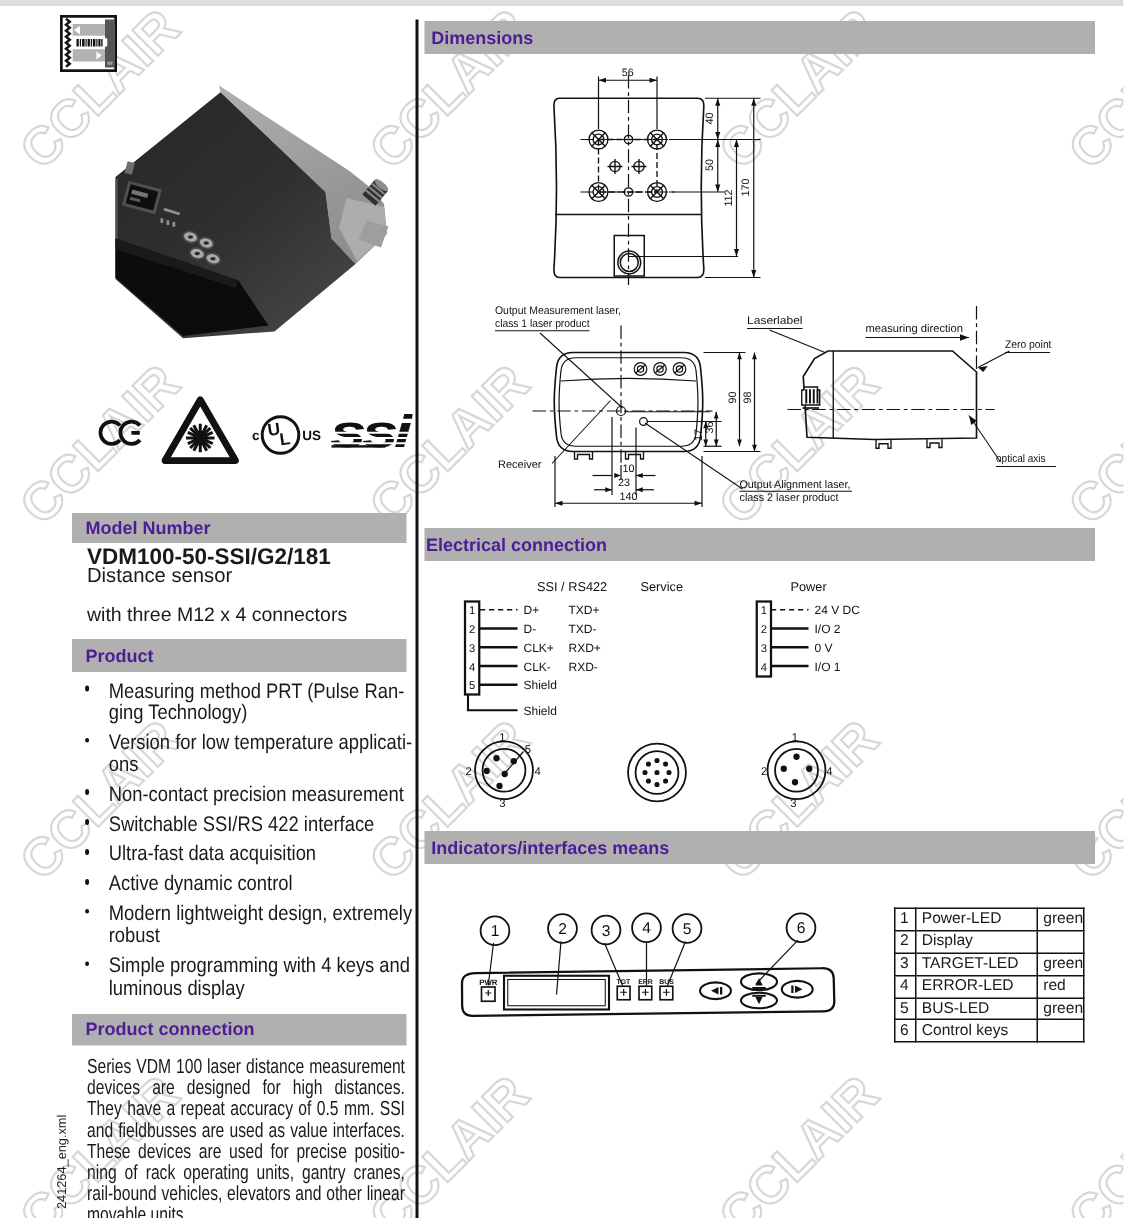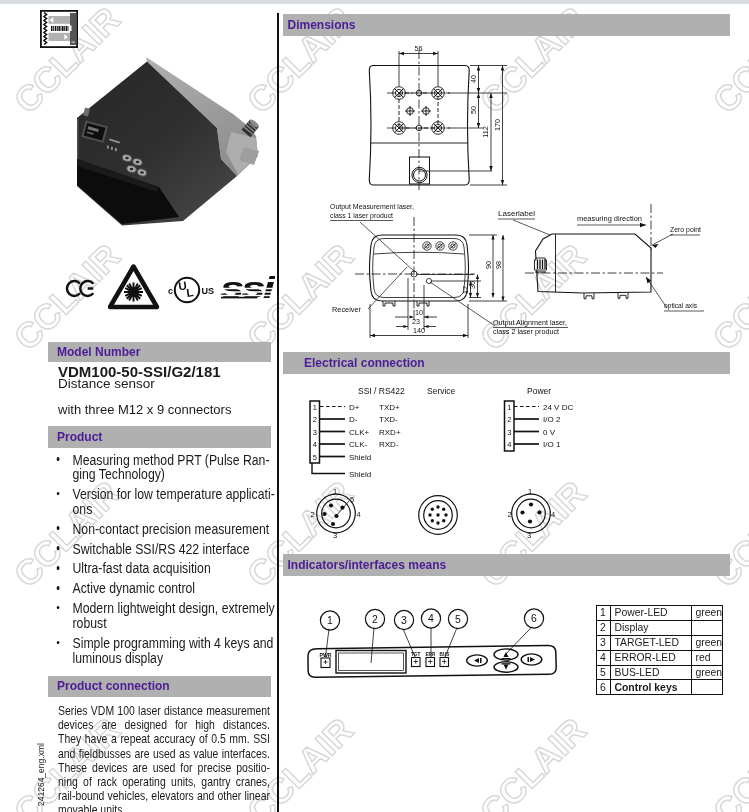--- a/index.html
+++ b/index.html
@@ -174,21 +174,21 @@
       <line x1="160" y1="33.5" x2="212" y2="33.5"></line>
     </g>
     <rect x="161" y="34.8" width="36" height="1.6" fill="#111"></rect>
   </g>
 </svg>
 </div>
 
 <div class="bar" style="left:48px;top:342px;width:223px;height:20px;line-height:20px;">Model Number</div>
 <div class="abs" style="left:58px;top:363px;font-size:15px;font-weight:bold;">VDM100-50-SSI/G2/181</div>
 <div class="abs" style="left:58px;top:376px;font-size:13.5px;">Distance sensor</div>
-<div class="abs" style="left:58px;top:402px;font-size:13px;">with three M12 x 9 connectors</div>
+<div class="abs" style="left:58px;top:402px;font-size:13px;">with three M12 x 4 connectors</div>
 
 <div class="bar" style="left:48px;top:426px;width:223px;height:22px;">Product</div>
 <div id="feat" class="abs" style="left:48px;top:452.5px;width:262px;font-size:14px;line-height:14.7px;transform:scaleX(0.875);transform-origin:0 0;">
 <div style="position:relative;padding-left:28px;margin-bottom:5.2px;"><span style="position:absolute;left:10px;top:4.8px;width:3.4px;height:3.4px;background:#111;border-radius:50%;"></span>Measuring method PRT (Pulse Ran-<br>ging Technology)</div>
 <div style="position:relative;padding-left:28px;margin-bottom:5.2px;"><span style="position:absolute;left:10px;top:4.8px;width:3.4px;height:3.4px;background:#111;border-radius:50%;"></span>Version for low temperature applicati-<br>ons</div>
 <div style="position:relative;padding-left:28px;margin-bottom:5.2px;"><span style="position:absolute;left:10px;top:4.8px;width:3.4px;height:3.4px;background:#111;border-radius:50%;"></span>Non-contact precision measurement</div>
 <div style="position:relative;padding-left:28px;margin-bottom:5.2px;"><span style="position:absolute;left:10px;top:4.8px;width:3.4px;height:3.4px;background:#111;border-radius:50%;"></span>Switchable SSI/RS 422 interface</div>
 <div style="position:relative;padding-left:28px;margin-bottom:5.2px;"><span style="position:absolute;left:10px;top:4.8px;width:3.4px;height:3.4px;background:#111;border-radius:50%;"></span>Ultra-fast data acquisition</div>
 <div style="position:relative;padding-left:28px;margin-bottom:5.2px;"><span style="position:absolute;left:10px;top:4.8px;width:3.4px;height:3.4px;background:#111;border-radius:50%;"></span>Active dynamic control</div>
 <div style="position:relative;padding-left:28px;margin-bottom:5.2px;"><span style="position:absolute;left:10px;top:4.8px;width:3.4px;height:3.4px;background:#111;border-radius:50%;"></span>Modern lightweight design, extremely<br>robust</div>
@@ -411,21 +411,21 @@
     <line x1="387" y1="197" x2="417" y2="197"></line>
     <line x1="390" y1="196" x2="369" y2="207"></line>
     <path d="M 369,207 l 6.5,-1 l -3,4 Z" fill="#111" stroke="none"></path>
     <line x1="381" y1="273" x2="421" y2="273"></line>
     <line x1="384" y1="270" x2="363" y2="239"></line>
     <path d="M 363,239 l 1.5,6.4 l 3.6,-2.9 Z" fill="#111" stroke="none"></path>
   </g>
 </svg>
 </div>
 
-<div class="bar" style="left:283px;top:352px;width:447px;height:22px;padding-left:21px;">Electrical connection</div>
+<div class="bar" style="left:283px;top:352px;width:447px;height:22px;padding-left:1px;">Electrical connection</div>
 <div id="elec" class="abs" style="left:283px;top:382px;">
 <svg width="466" height="163" viewBox="0 0 466 163" font-family="Liberation Sans, sans-serif" fill="none" stroke="#111">
   <g font-size="8.5" fill="#111" stroke="none">
     <text x="75" y="12">SSI / RS422</text>
     <text x="144" y="12">Service</text>
     <text x="244" y="12">Power</text>
   </g>
 
   <rect x="27" y="19" width="9.5" height="62" stroke-width="1.5"></rect>
   <g font-size="7.5" fill="#111" stroke="none" text-anchor="middle">
@@ -627,17 +627,17 @@
         <td style="border:1.4px solid #111;width:76px;padding:0 0 0 4px;">ERROR-LED</td>
         <td style="border:1.4px solid #111;width:24px;padding:0 0 0 4px;">red</td>
       </tr>
 <tr>
         <td style="border:1.4px solid #111;width:9.5px;height:13.9px;padding:0 0 0 3px;">5</td>
         <td style="border:1.4px solid #111;width:76px;padding:0 0 0 4px;">BUS-LED</td>
         <td style="border:1.4px solid #111;width:24px;padding:0 0 0 4px;">green</td>
       </tr>
 <tr>
         <td style="border:1.4px solid #111;width:9.5px;height:13.9px;padding:0 0 0 3px;">6</td>
-        <td style="border:1.4px solid #111;width:76px;padding:0 0 0 4px;font-weight:bold;">Control keys</td>
+        <td style="border:1.4px solid #111;width:76px;padding:0 0 0 4px;">Control keys</td>
         <td style="border:1.4px solid #111;width:24px;padding:0 0 0 4px;"></td>
       </tr>
 </tbody>
   </table>
 
 </body></html>

